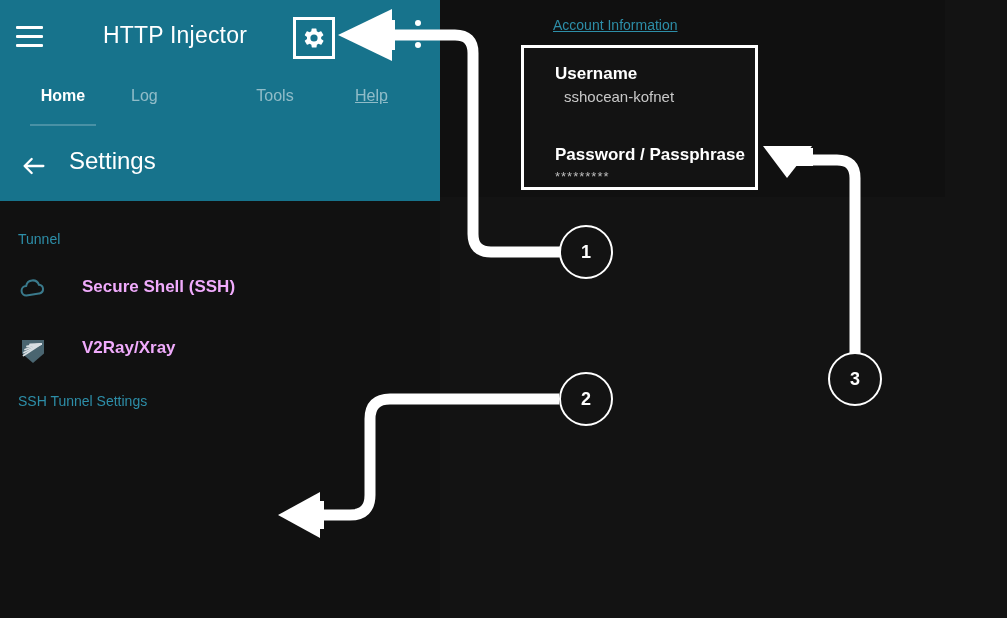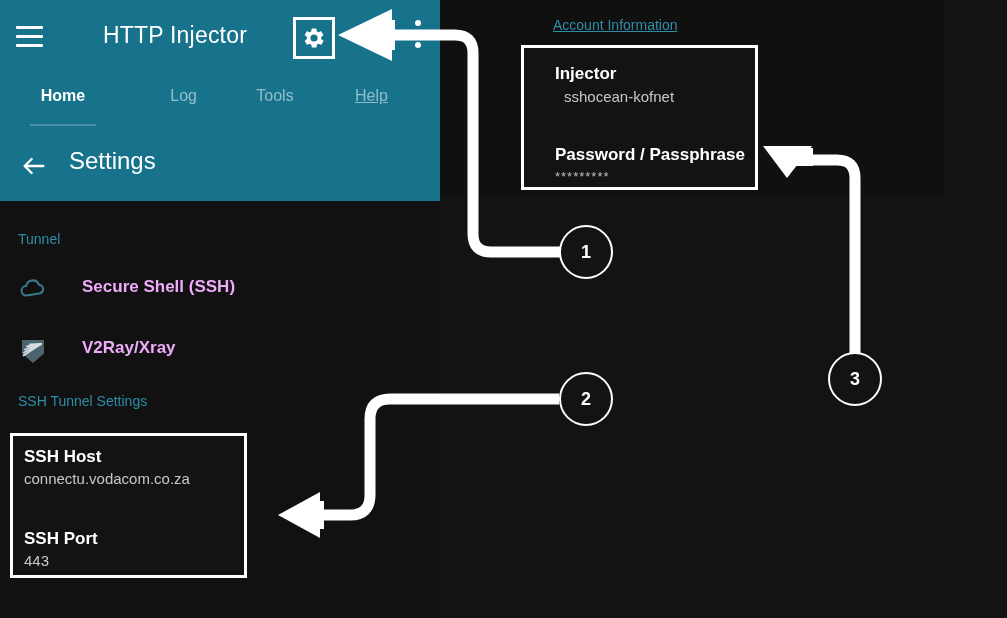--- a/index.html
+++ b/index.html
@@ -95,21 +95,21 @@
     font-size: 16px;
     line-height: 24px;
     color: rgba(255,255,255,0.52);
     white-space: nowrap;
   }
   .tab.active {
     color: #ffffff;
     font-weight: bold;
   }
   .tab-home  { left: 30px;  width: 66px; text-align: center; }
-  .tab-log   { left: 131px; width: 66px; text-align: right; }
+  .tab-log   { left: 131px; width: 66px; text-align: left; }
   .tab-tools { left: 242px; width: 66px; text-align: center; }
   .tab-help  { left: 355px; width: 66px; text-align: left; text-decoration: underline; }
 
   .tab-underline {
     position: absolute;
     left: 30px; top: 40px;
     width: 66px; height: 2px;
     background: rgba(255,255,255,0.22);
   }
 
@@ -291,31 +291,25 @@
           <path d="M10 11.5L24 9"></path>
           <path d="M13 9.5L24 9"></path>
         </g>
       </svg>
     </div>
     <div class="row-label">V2Ray/Xray</div>
   </div>
 
   <div class="section-label lbl-sshset">SSH Tunnel Settings</div>
 
-  <div class="hl-box box-ssh">
-    <div class="field-label f1-label">SSH Host</div>
-    <div class="field-value f1-value">connectu.vodacom.co.za</div>
-    <div class="field-label f2-label">SSH Port</div>
-    <div class="field-value f2-value">443</div>
-  </div>
 
   <div class="section-label lbl-account">Account Information</div>
 
   <div class="hl-box box-account">
-    <div class="field-label f1-label">Injector</div>
+    <div class="field-label f1-label">Username</div>
     <div class="field-value f1-value">sshocean-kofnet</div>
     <div class="field-label f2-label">Password / Passphrase</div>
     <div class="field-value f2-value mask">*********</div>
   </div>
 
   <svg class="annotations" width="1007" height="618" viewBox="0 0 1007 618">
 
     <g>
       <path d="M390 35 H455 Q473 35 473 53 V234 Q473 252 491 252 H566" fill="none" stroke="#ffffff" stroke-width="11" stroke-linecap="butt"></path>
       <path d="M338 35 L392 9 L392 61 Z" fill="#ffffff"></path>

